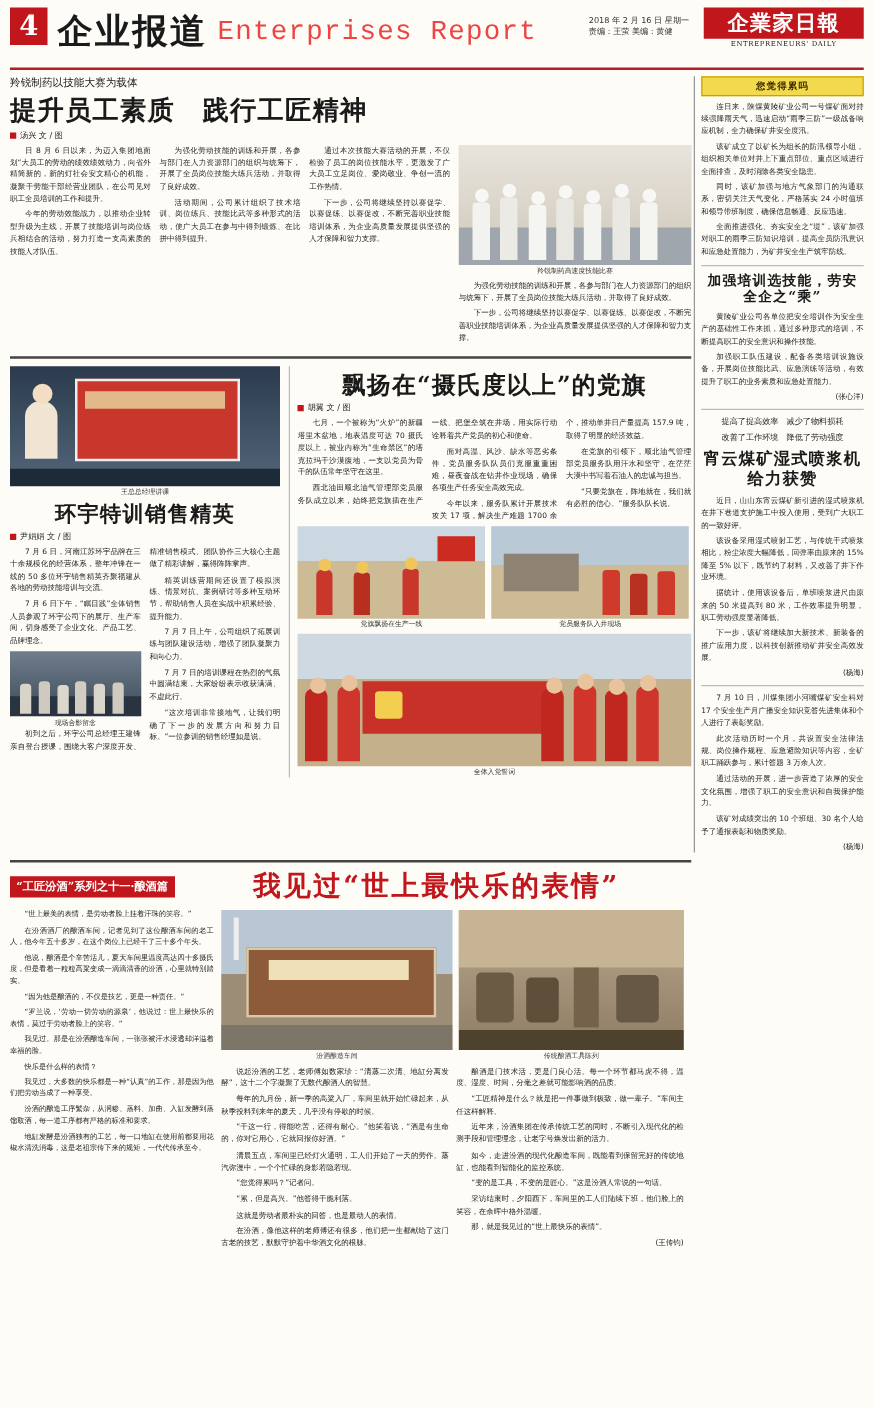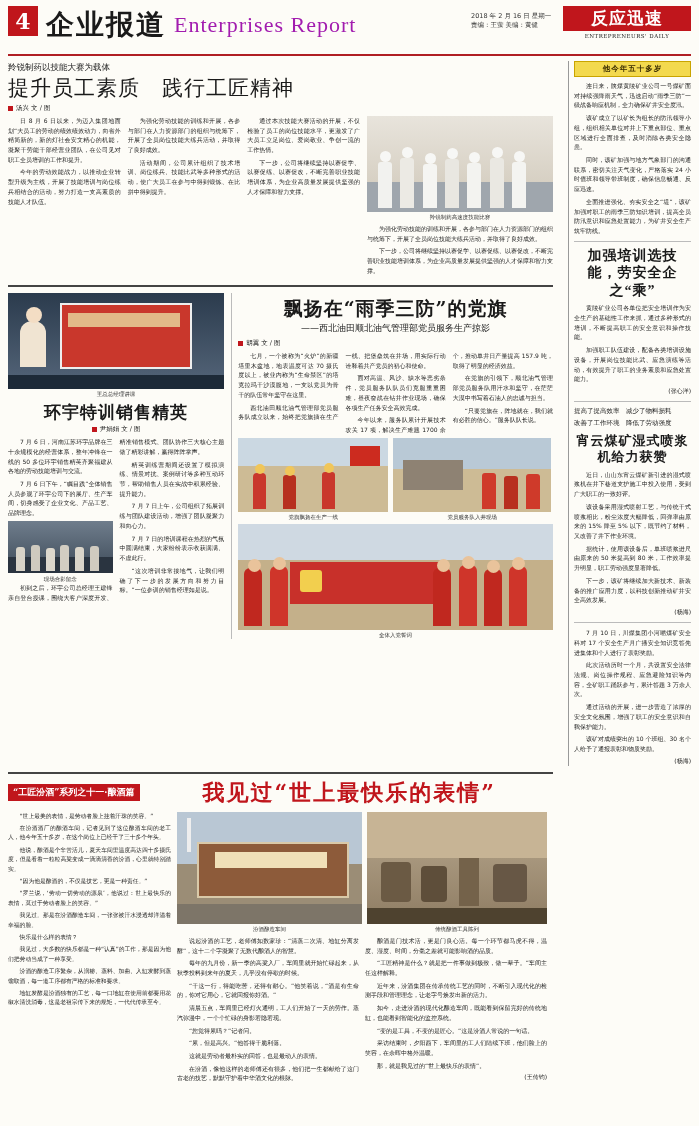--- a/index.html
+++ b/index.html
@@ -12,32 +12,32 @@
     overflow:hidden;
   }
   .page{position:relative;width:699px;height:1126px;box-sizing:border-box;padding:6px 8px;}
 
   
   .masthead{display:flex;align-items:flex-start;height:46px;border-bottom:2px solid #b01f24;padding-bottom:2px;}
   .page-num{width:30px;height:30px;background:#c0161c;color:#fff;font-size:22px;font-weight:bold;
     display:flex;align-items:center;justify-content:center;font-family:"DejaVu Serif","Liberation Serif",serif;}
   .mh-title{flex:1;display:flex;align-items:center;gap:8px;padding-left:8px;}
   .mh-cn{font-family:"DejaVu Serif","Liberation Serif",serif;font-size:28px;font-weight:bold;letter-spacing:2px;}
-  .mh-en{font-family:Liberation Serif, serif;font-size:22px;letter-spacing:1px;color:#a21caf;}
+  .mh-en{font-family:Liberation Mono, monospace;font-size:22px;letter-spacing:1px;color:#ef4444;}
   .mh-meta{font-size:6.5px;line-height:1.45;text-align:left;padding-top:6px;color:#333;width:92px;}
   .mh-brand{width:128px;text-align:center;}
   .mh-brand .bx{background:#c0161c;color:#fff;font-family:"DejaVu Serif","Liberation Serif",serif;
     font-size:17px;font-weight:bold;letter-spacing:1px;padding:1px 2px;}
   .mh-brand .bsub{font-size:5.5px;letter-spacing:.5px;color:#222;margin-top:2px;font-family:"DejaVu Serif","Liberation Serif",serif;}
 
   
-  .cols{display:flex;gap:15px;margin-top:5px;}
+  .cols{display:flex;gap:2px;margin-top:5px;}
   .col-right{width:132px;border-left:1px solid #999;padding-left:5px;}
   .kicker{font-size:8.5px;line-height:1.5;margin-bottom:2px;}
-  .head1{font-family:"DejaVu Serif","Liberation Serif",serif;font-size:21px;font-weight:normal;
+  .head1{font-family:"DejaVu Serif","Liberation Serif",serif;font-size:21px;font-weight:bold;
     letter-spacing:1px;line-height:1.15;margin:1px 0 4px;}
   .head2{font-family:"DejaVu Serif","Liberation Serif",serif;font-size:17px;font-weight:bold;
     letter-spacing:1px;line-height:1.2;text-align:center;margin:4px 0 3px;}
   .subhead{font-size:9px;text-align:center;line-height:1.4;margin-bottom:4px;}
   .byline{font-size:6.5px;color:#222;margin:3px 0;display:flex;align-items:center;gap:3px;}
   .byline .sq{display:inline-block;width:5px;height:5px;background:#c0161c;}
 
   .body2{column-count:2;column-gap:7px;font-size:6px;line-height:1.62;text-align:justify;color:#222;}
   .body3{column-count:3;column-gap:7px;font-size:6px;line-height:1.62;text-align:justify;color:#222;}
   .body1{font-size:6px;line-height:1.62;text-align:justify;color:#222;}
@@ -56,21 +56,21 @@
   
   .fig{position:absolute;bottom:4%;border-radius:3px 3px 0 0;}
   .dot{position:absolute;border-radius:50%;}
 
   
   .rbox-title{background:#f3d94e;border:1px solid #c9a400;color:#3a2c00;font-size:7.5px;
     text-align:center;padding:2px 0;font-weight:bold;letter-spacing:1px;
     font-family:"DejaVu Serif","Liberation Serif",serif;}
   .rhead{font-family:"DejaVu Serif","Liberation Serif",serif;font-size:13px;font-weight:bold;
     text-align:center;line-height:1.25;margin:5px 0 4px;letter-spacing:1px;}
-  .rsub{font-size:6.5px;text-align:left;line-height:1.4;margin-bottom:3px;}
+  .rsub{font-size:6.5px;text-align:center;line-height:1.4;margin-bottom:3px;}
   .rsign{font-size:6px;text-align:right;margin-top:3px;}
 
   
   .feature{margin-top:6px;border-top:2px solid #444;padding-top:4px;}
   .feat-top{display:flex;align-items:center;gap:6px;}
   .series-tag{background:#c0161c;color:#fff;font-size:9px;font-weight:bold;padding:2px 5px;
     font-family:"DejaVu Serif","Liberation Serif",serif;white-space:nowrap;}
   .feat-head{flex:1;text-align:center;font-family:"DejaVu Serif","Liberation Serif",serif;
     font-size:22px;font-weight:bold;letter-spacing:2px;color:#c0161c;}
   .feat-cols{display:flex;gap:6px;margin-top:4px;}
@@ -86,21 +86,21 @@
     <div class="page-num">4</div>
     <div class="mh-title">
       <span class="mh-cn">企业报道</span>
       <span class="mh-en">Enterprises Report</span>
     </div>
     <div class="mh-meta">
       <div>2018 年 2 月 16 日 星期一</div>
       <div>责编：王萤    美编：黄健</div>
     </div>
     <div class="mh-brand">
-      <div class="bx">反应迅速</div>
+      <div class="bx">企業家日報</div>
       <div class="bsub">ENTREPRENEURS' DAILY</div>
     </div>
   </div>
 
   <div class="cols">
 
     <div style="width:545px;">
 
       <div>
         <div class="kicker">羚锐制药以技能大赛为载体</div>
@@ -156,21 +156,21 @@
         <div style="width:219px;">
           <div class="photo" style="height:96px;background:linear-gradient(#2b3b4d,#55667a);">
             <div style="position:absolute;left:52px;top:10px;width:128px;height:62px;background:#c9372c;border:2px solid #eee;"></div>
             <div style="position:absolute;left:60px;top:20px;width:112px;height:14px;background:#e8d9a0;opacity:.8;"></div>
             <div style="position:absolute;left:12px;top:28px;width:26px;height:46px;background:#f0e4d2;border-radius:12px 12px 0 0;"></div>
             <div class="dot" style="left:18px;top:14px;width:16px;height:16px;background:#f3ddc4;"></div>
             <div style="position:absolute;left:0;right:0;bottom:0;height:14px;background:#1d2a38;"></div>
           </div>
           <div class="cap">王总总经理讲课</div>
           <div class="head2">环宇特训销售精英</div>
-          <div class="byline" style="justify-content:center;">
+          <div class="byline" style="justify-content:flex-start;">
             <span class="sq"></span>
             <span>尹娟娟  文 / 图</span>
           </div>
           <div class="body2">
             <p>7 月 6 日，河南江苏环宇品牌在三十余规模化的经营体系，整年冲锋在一线的 50 多位环宇销售精英齐聚福建从各地的劳动技能培训与交流。</p>
             <p>7 月 6 日下午，“瞩目践”全体销售人员参观了环宇公司下的展厅、生产车间，切身感受了企业文化、产品工艺、品牌理念。</p>
             <div class="photo" style="height:52px;background:linear-gradient(#6f7d8c,#3d4a58);margin:3px 0;break-inside:avoid;">
               <div style="position:absolute;left:0;right:0;bottom:0;height:16px;background:#2a3440;"></div>
               <div class="fig" style="left:8%;width:9px;height:24px;background:#d8d3c8;"></div>
               <div class="fig" style="left:22%;width:9px;height:26px;background:#cfcabf;"></div>
@@ -182,22 +182,21 @@
             <div class="cap" style="break-inside:avoid;">现场合影留念</div>
             <p>初到之后，环宇公司总经理王建锋亲自登台授课，围绕大客户深度开发、精准销售模式、团队协作三大核心主题做了精彩讲解，赢得阵阵掌声。</p>
             <p>精英训练营期间还设置了模拟演练、情景对抗、案例研讨等多种互动环节，帮助销售人员在实战中积累经验、提升能力。</p>
             <p>7 月 7 日上午，公司组织了拓展训练与团队建设活动，增强了团队凝聚力和向心力。</p>
             <p>7 月 7 日的培训课程在热烈的气氛中圆满结束，大家纷纷表示收获满满、不虚此行。</p>
             <p>“这次培训非常接地气，让我们明确了下一步的发展方向和努力目标。”一位参训的销售经理如是说。</p>
           </div>
         </div>
 
         <div style="width:319px;border-left:1px solid #bbb;padding-left:6px;">
-          <div class="head2" style="font-size:19px;">飘扬在“雨季三防”的党旗</div>
-          <div class="subhead">——西北油田顺北油气管理部党员服务生产掠影</div>
+          <div class="head2" style="font-size:19px;">飘扬在“摄氏度以上”的党旗</div>
           <div class="byline">
             <span class="sq"></span>
             <span>胡翼  文 / 图</span>
           </div>
           <div class="body3">
             <p>七月，一个被称为“火炉”的新疆塔里木盆地，地表温度可达 70 摄氏度以上，被业内称为“生命禁区”的塔克拉玛干沙漠腹地，一支以党员为骨干的队伍常年坚守在这里。</p>
             <p>西北油田顺北油气管理部党员服务队成立以来，始终把党旗插在生产一线、把堡垒筑在井场，用实际行动诠释着共产党员的初心和使命。</p>
             <p>面对高温、风沙、缺水等恶劣条件，党员服务队队员们克服重重困难，昼夜奋战在钻井作业现场，确保各项生产任务安全高效完成。</p>
             <p>今年以来，服务队累计开展技术攻关 17 项，解决生产难题 1700 余个，推动单井日产量提高 157.9 吨，取得了明显的经济效益。</p>
             <p>在党旗的引领下，顺北油气管理部党员服务队用汗水和坚守，在茫茫大漠中书写着石油人的忠诚与担当。</p>
@@ -244,35 +243,35 @@
             <div class="dot" style="left:79%;bottom:57px;width:13px;height:13px;background:#e9c39b;"></div>
             <div class="fig" style="left:86%;width:18px;height:60px;background:#cf352a;border-radius:6px 6px 0 0;"></div>
             <div class="dot" style="left:87%;bottom:60px;width:13px;height:13px;background:#e9c39b;"></div>
           </div>
           <div class="cap">全体入党誓词</div>
         </div>
       </div>
     </div>
 
     <div class="col-right">
-      <div class="rbox-title">他今年五十多岁</div>
+      <div class="rbox-title">您觉得累吗</div>
 
       <div style="margin-top:4px;">
         <div class="body1">
           <p>连日来，陕煤黄陵矿业公司一号煤矿面对持续强降雨天气，迅速启动“雨季三防”一级战备响应机制，全力确保矿井安全度汛。</p>
           <p>该矿成立了以矿长为组长的防汛领导小组，组织相关单位对井上下重点部位、重点区域进行全面排查，及时消除各类安全隐患。</p>
           <p>同时，该矿加强与地方气象部门的沟通联系，密切关注天气变化，严格落实 24 小时值班和领导带班制度，确保信息畅通、反应迅速。</p>
           <p>全面推进强化、夯实安全之“堤”，该矿加强对职工的雨季三防知识培训，提高全员防汛意识和应急处置能力，为矿井安全生产筑牢防线。</p>
         </div>
       </div>
 
       <div class="rule"></div>
 
       <div>
-        <div class="rhead" style="font-size:14px;font-family:Liberation Serif, serif;">加强培训选技能，劳安全企之“乘”</div>
+        <div class="rhead" style="font-size:11px;">加强培训选技能，劳安全企之“乘”</div>
         <div class="body1">
           <p>黄陵矿业公司各单位把安全培训作为安全生产的基础性工作来抓，通过多种形式的培训，不断提高职工的安全意识和操作技能。</p>
           <p>加强职工队伍建设，配备各类培训设施设备，开展岗位技能比武、应急演练等活动，有效提升了职工的业务素质和应急处置能力。</p>
         </div>
         <div class="rsign">(张心洋)</div>
       </div>
 
       <div class="rule"></div>
 
       <div>

